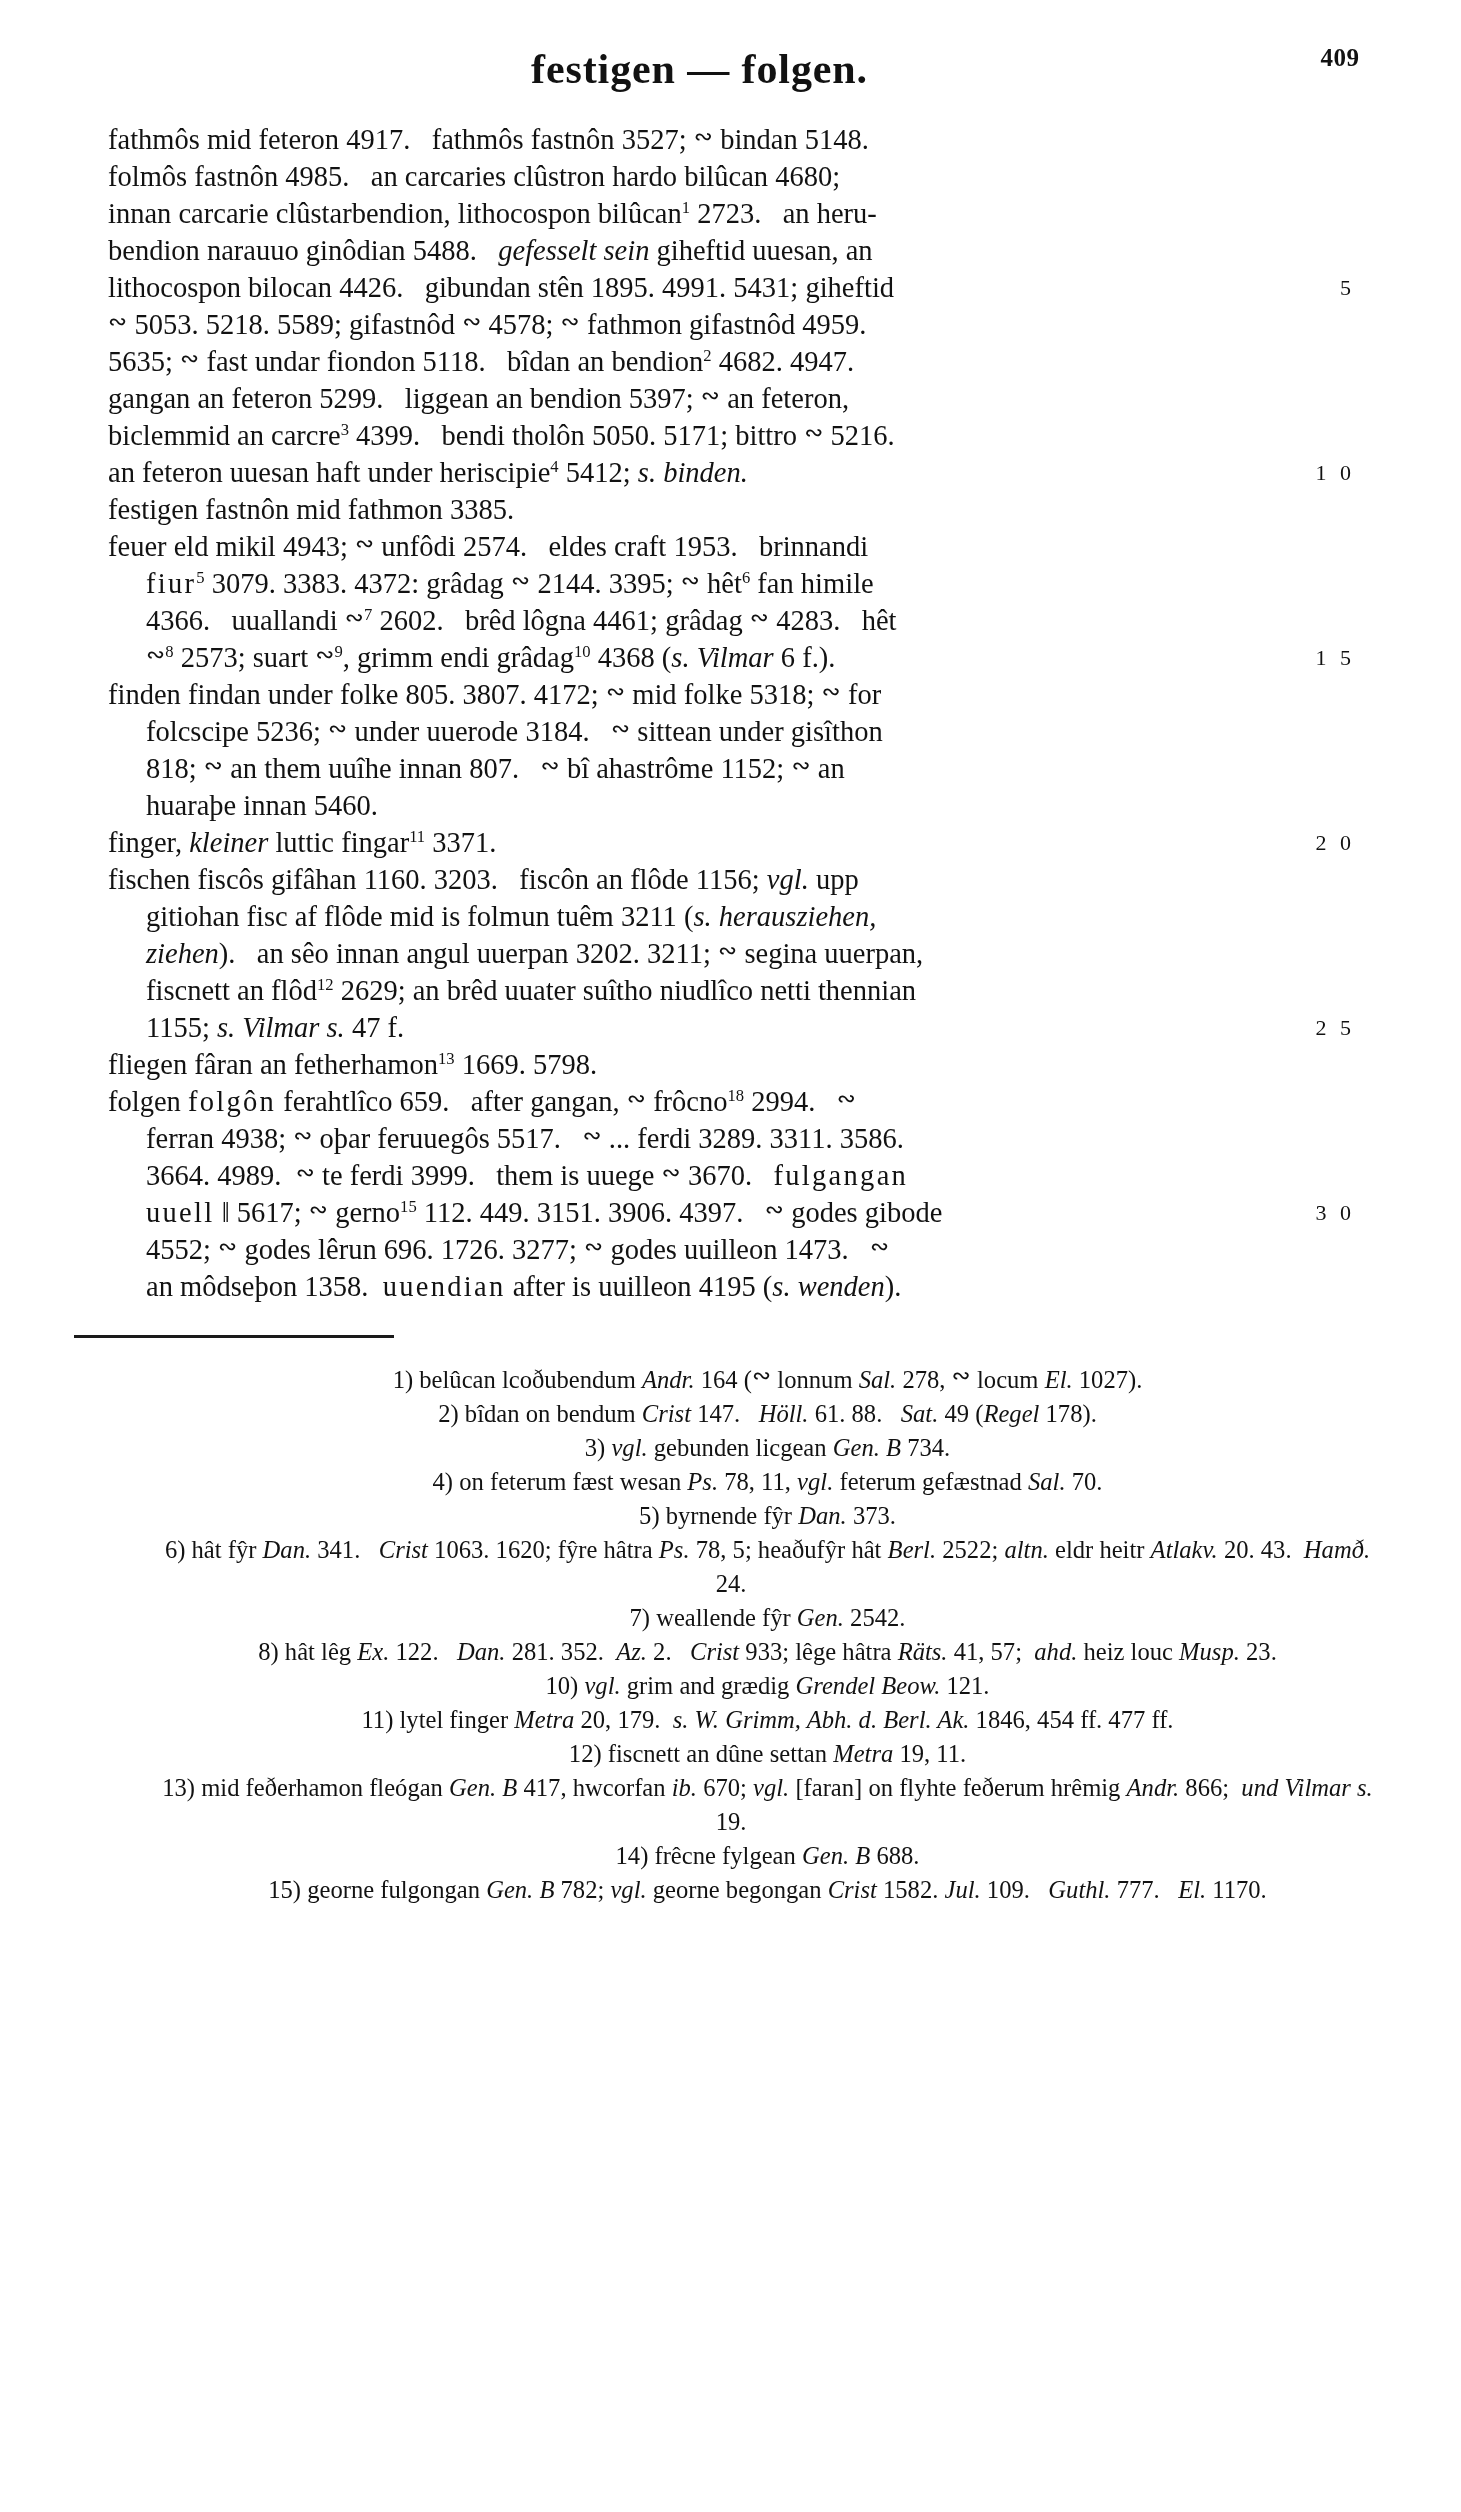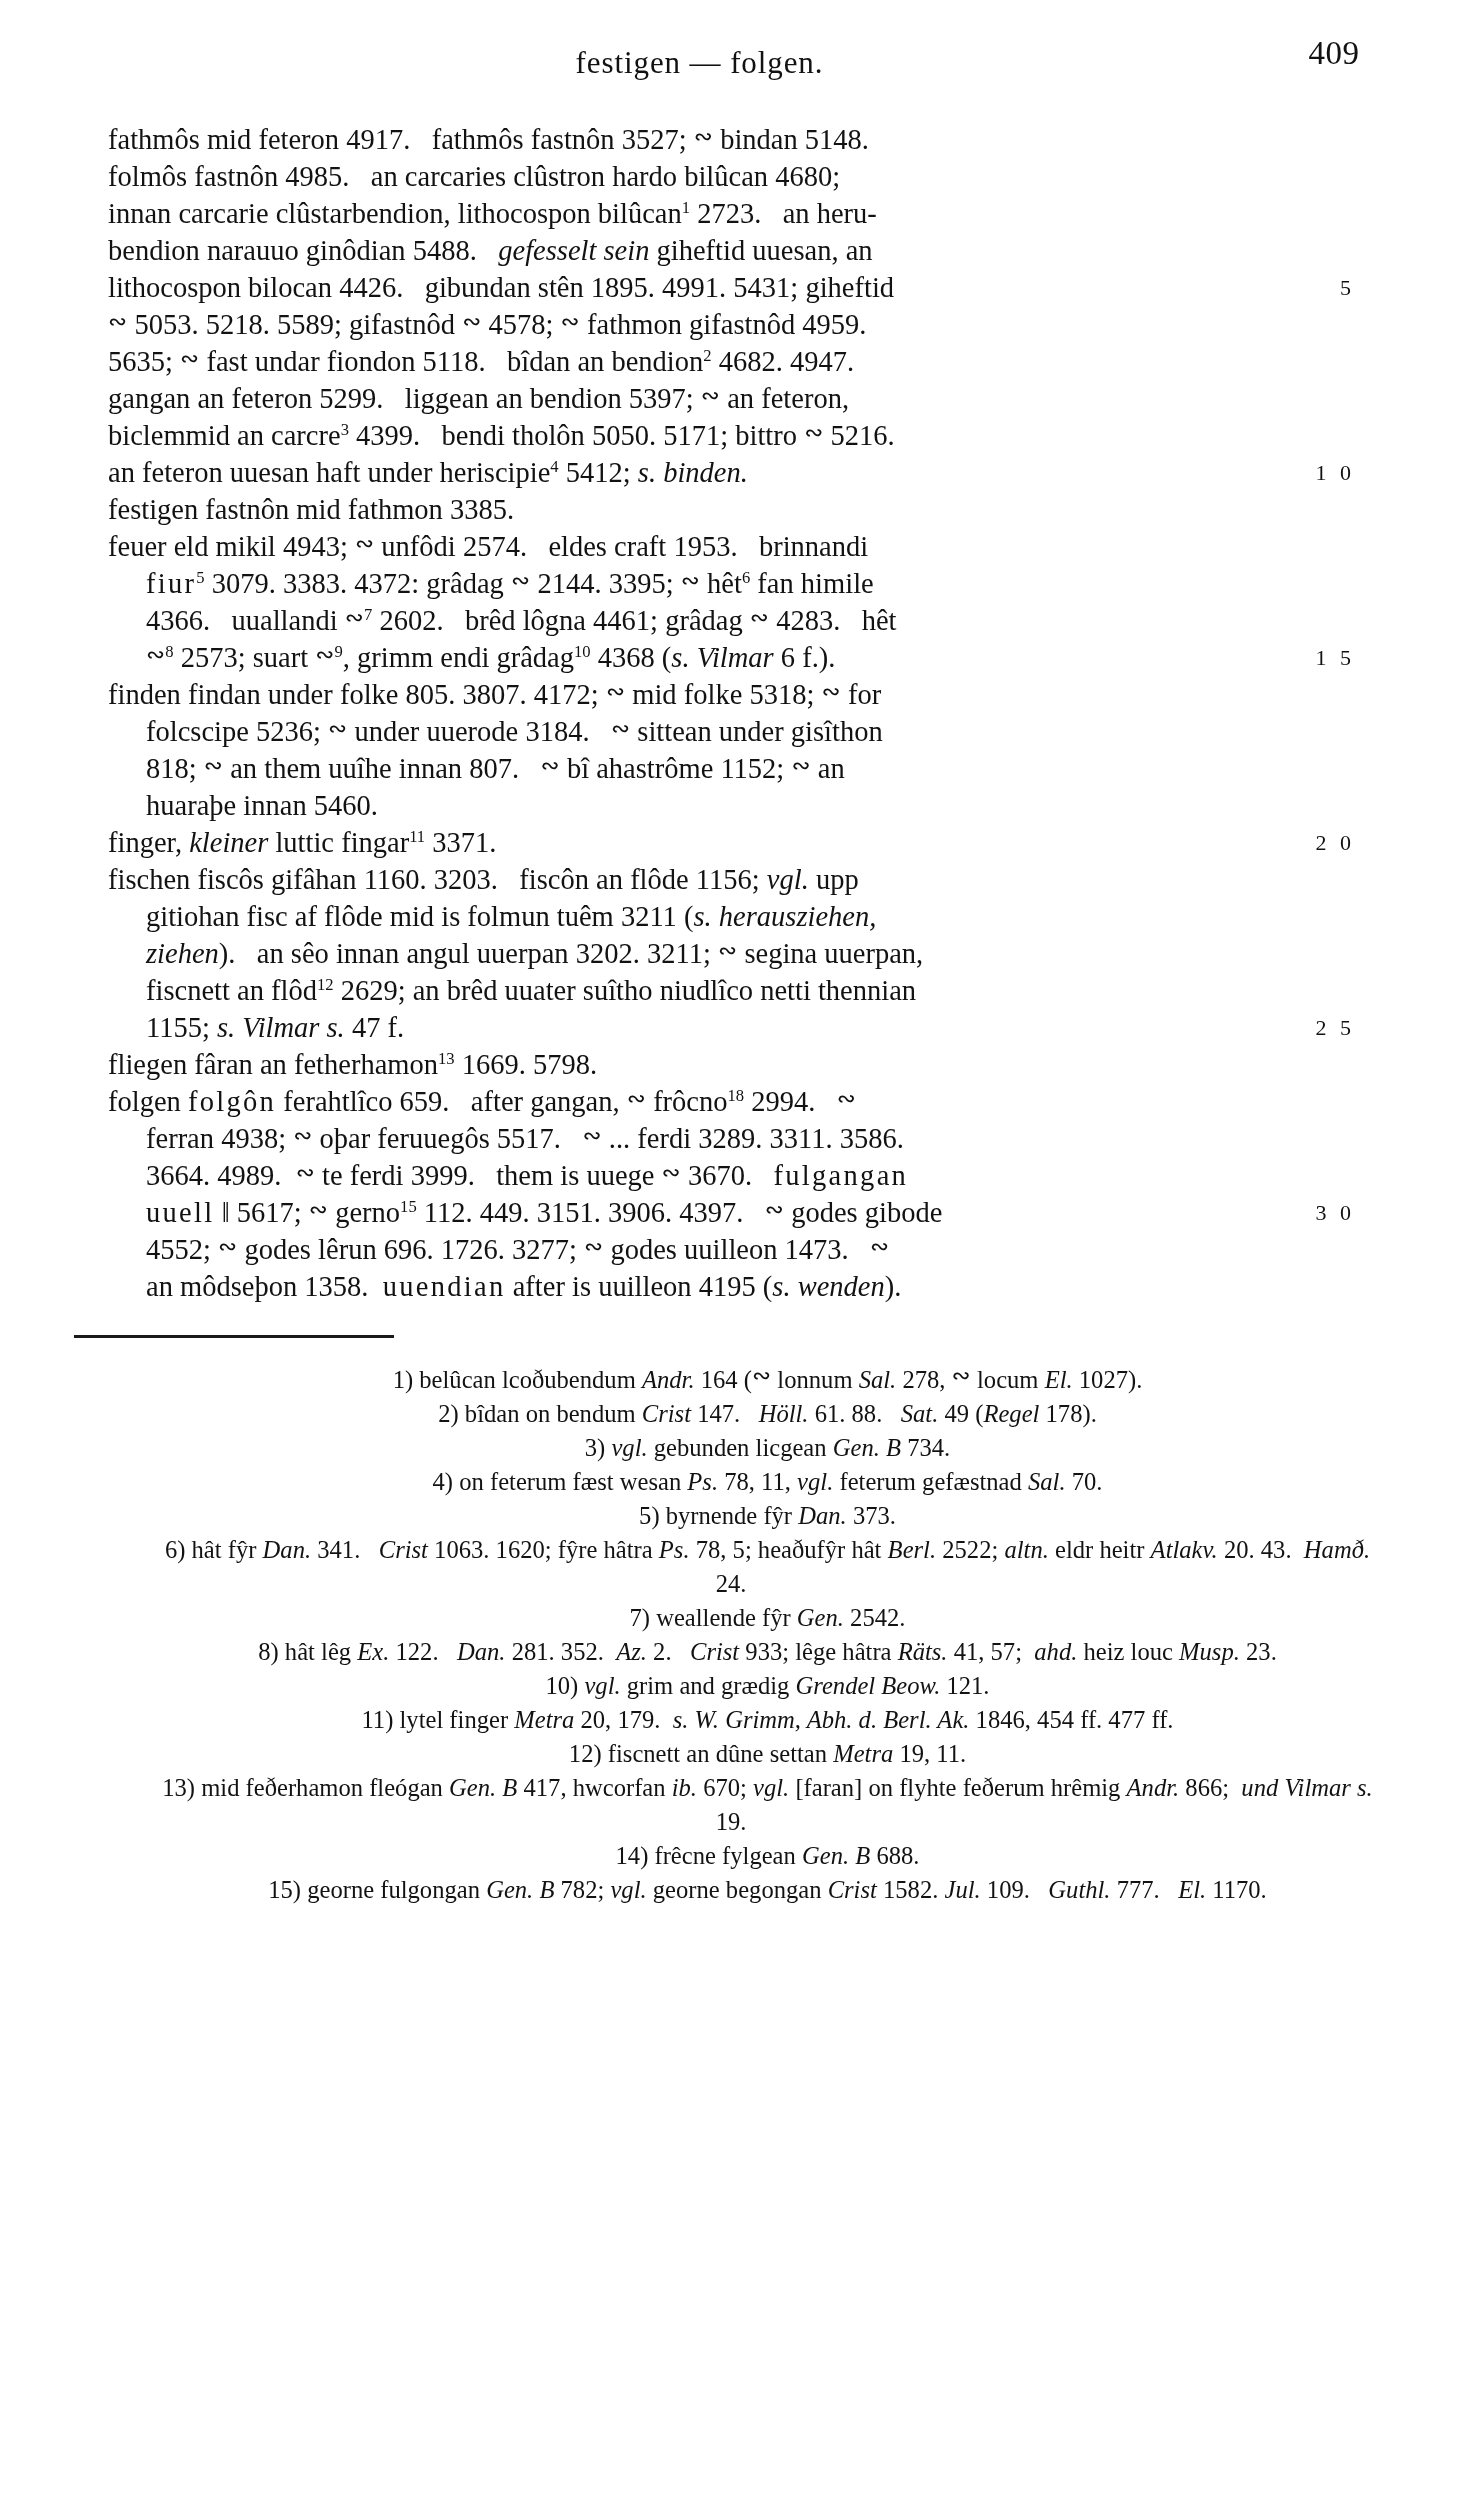--- a/index.html
+++ b/index.html
@@ -21,30 +21,30 @@
   
   .runhead{
     position:relative;
     margin:0 108px 0 108px;
     height:86px;
     padding-top:45px;
     box-sizing:border-box;
   }
   .runhead-title{
     text-align:center;
-    font-size:31px;
-    font-weight:400;
+    font-size:42px;
+    font-weight:700;
     letter-spacing:0.9px;
     padding-right:63px;
   }
   .runhead-folio{
     position:absolute;
-    right:-5.7px;top:35px;
-    font-size:33px;
-    font-weight:400;
+    right:-5.7px;top:44px;
+    font-size:25px;
+    font-weight:700;
     letter-spacing:0.6px;
   }
 
   
   .body-block{
     margin:35px 108px 0 108px;
     position:relative;
     font-size:28.5px;
     line-height:37px;
   }

